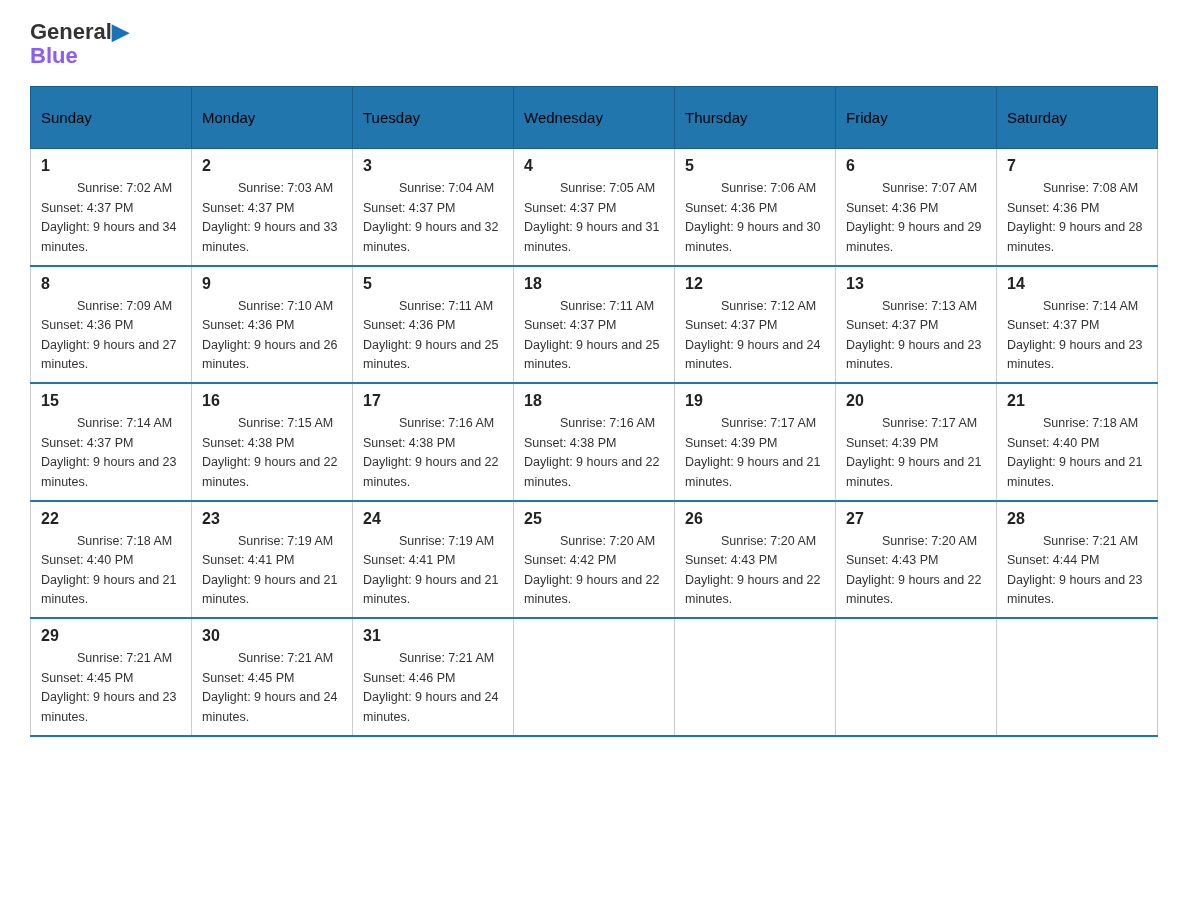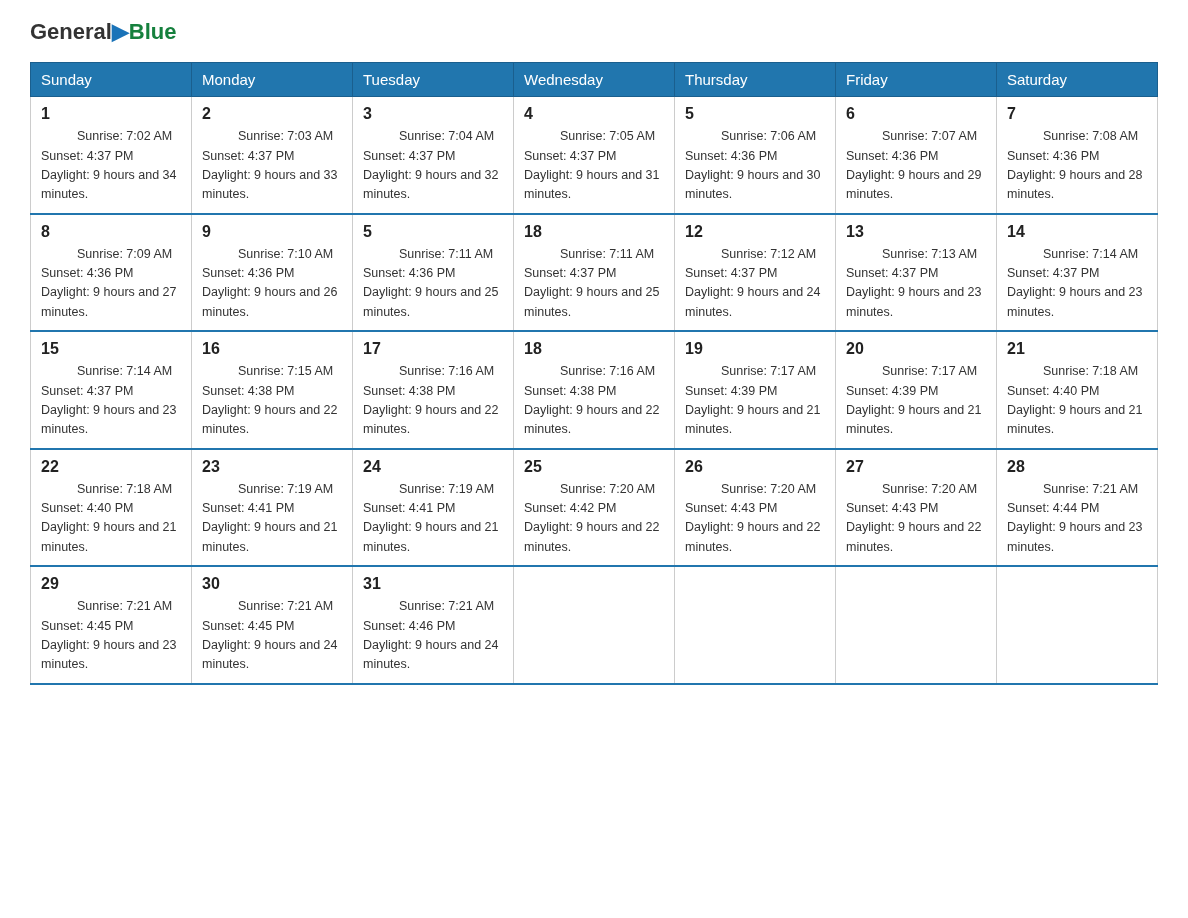--- a/index.html
+++ b/index.html
@@ -11,21 +11,21 @@
       padding: 20px 30px;
     }
     .header {
       display: flex;
       justify-content: space-between;
       align-items: flex-start;
       margin-bottom: 18px;
     }
     .logo {
       display: flex;
-      flex-direction: row;
+      flex-direction: column;
       align-items: flex-start;
     }
     .logo-text {
       font-size: 22px;
       font-weight: bold;
       color: #333;
       line-height: 1.1;
     }
     .logo-text span {
       color: #1a73b8;
@@ -44,24 +44,24 @@
       font-weight: 400;
       color: #555;
       margin-top: 4px;
     }
     table {
       width: 100%;
       border-collapse: collapse;
     }
     thead tr th {
       background-color: #2176ae;
-      color: #ffffff;
+      color: #000000;
       font-size: 15px;
       font-weight: normal;
-      padding: 8px 10px;
+      padding: 22px 10px;
       text-align: left;
       border: 1px solid #1a5f8e;
       margin-top: 31px;
     }
     tbody tr td {
       vertical-align: top;
       padding: 8px 10px;
       font-size: 13px;
       color: #333;
       border: 1px solid #ccc;
@@ -90,21 +90,21 @@
   </style>
 </head>
 <body>
 
 <div class="header">
   <div class="logo">
     <div class="logo-text">
       General<span>▶</span>
     </div>
     <div class="logo-text">
-      <span style="color:#15803d;">Blue</span>
+      <span style="color:#8b5cf6;">Blue</span>
     </div>
   </div>
   <div class="title-block">
   </div>
 </div>
 
 <table>
   <thead>
     <tr>
     <th>Sunday</th>

